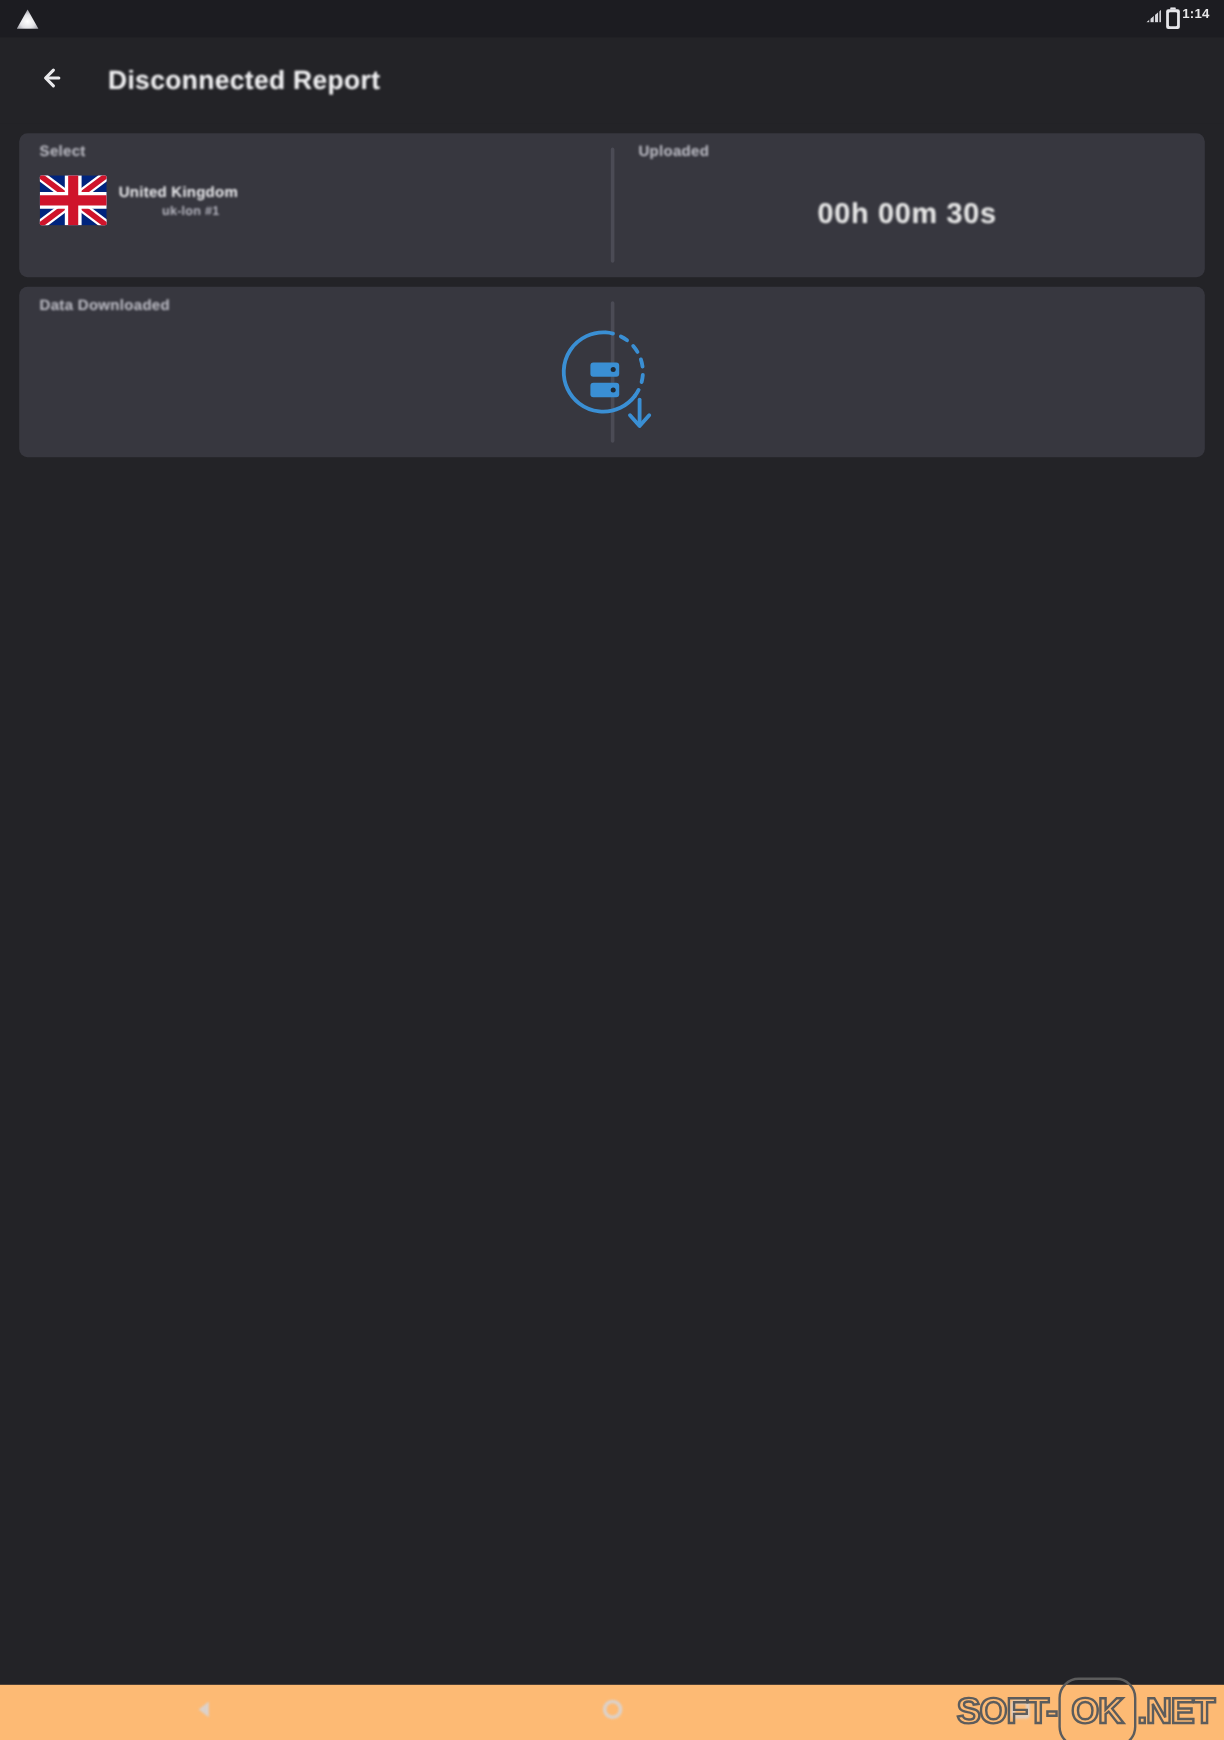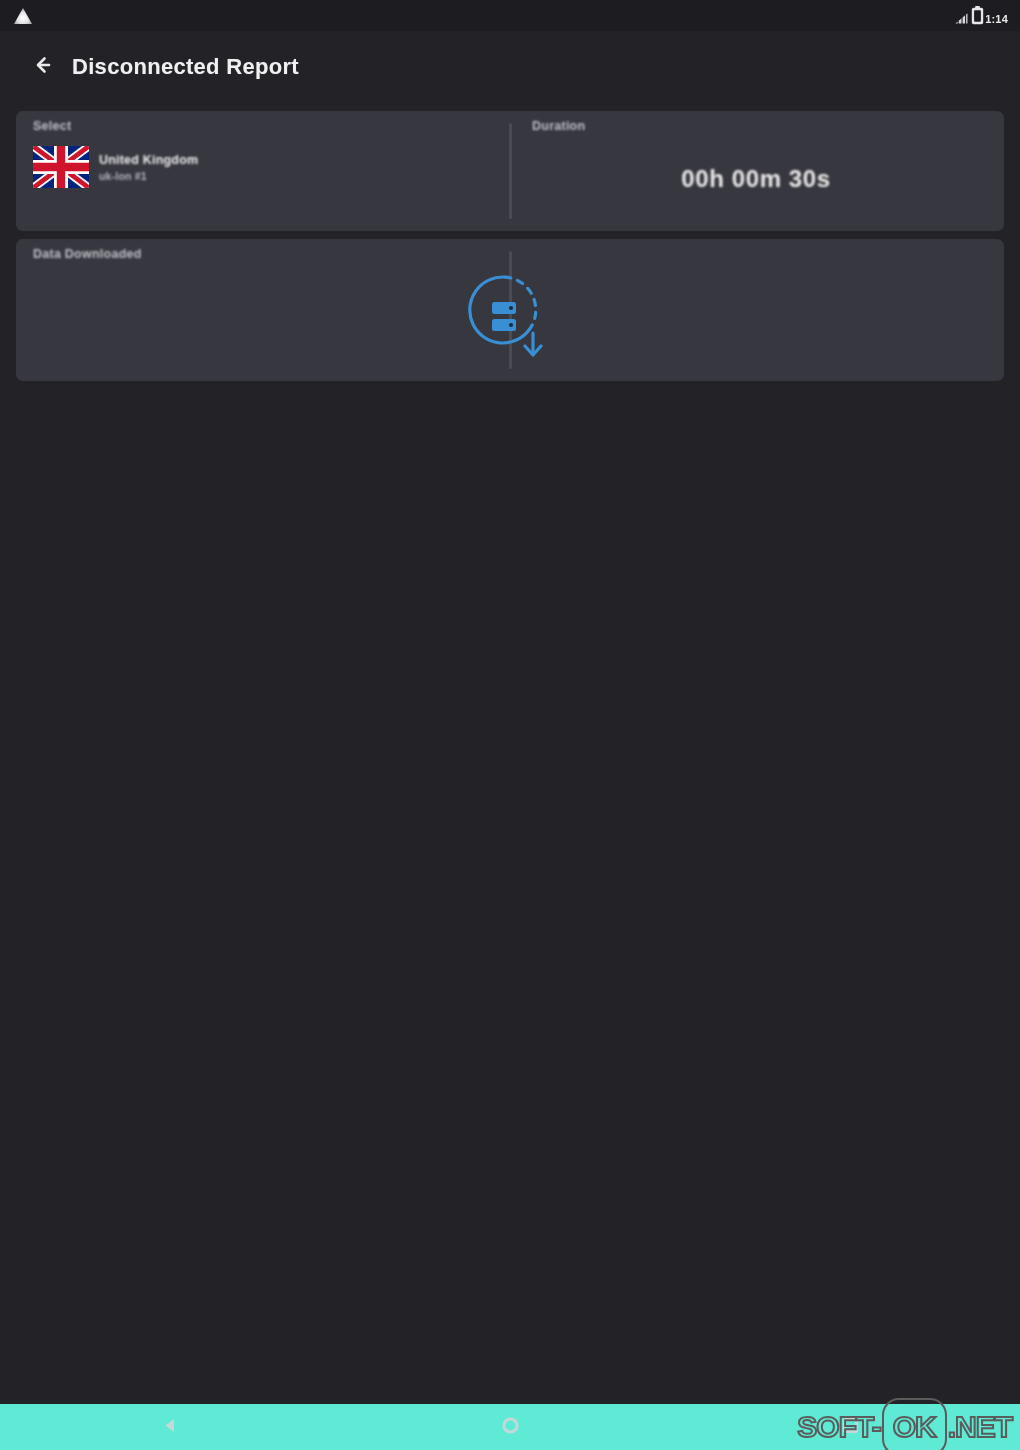--- a/index.html
+++ b/index.html
@@ -30,21 +30,21 @@
     background:#1c1c21;
     display:flex;
     align-items:center;
     padding:0 12px;
     position:relative;
   }
   .status-left { display:flex; align-items:center; gap:8px; }
   .status-right {
     margin-left:auto;
     display:flex;
-    align-items:flex-end;
+    align-items:flex-start;
     gap:1px;
   }
   .warn-tri { display:block; }
   .signal-bars { display:block; }
   .battery-ic { display:block; }
   .clock-text {
     color:#e8e8ea;
     font-size:11px;
     font-weight:bold;
     letter-spacing:.2px;
@@ -52,21 +52,21 @@
   }
 
   
   .app-bar {
     height:72px;
     flex:0 0 72px;
     background:#232327;
     display:flex;
     align-items:center;
     padding:0 30px 0 30px;
-    gap:8px;
+    gap:26px;
   }
   .back-btn {
     width:34px; height:34px;
     display:flex; align-items:center; justify-content:center;
     cursor:pointer;
     flex:0 0 34px;
   }
   .app-bar-title {
     color:#f0f0f2;
     font-size:22px;
@@ -151,20 +151,21 @@
     filter:blur(0.85px);
     white-space:nowrap;
   }
   .server-sub {
     color:#b4b4be;
     font-size:10.5px;
     font-weight:bold;
     letter-spacing:.2px;
     filter:blur(0.95px);
     white-space:nowrap;
+    margin-left:36px;
   }
 
   
   .duration-wrap {
     flex:1 1 auto;
     display:flex;
     align-items:center;
     justify-content:center;
     padding-right:24px;
     padding-bottom:6px;
@@ -187,21 +188,21 @@
     justify-content:center;
     padding-right:30px;
     padding-bottom:4px;
   }
   .data-icon { filter:blur(0.55px); }
 
   
   .nav-bar {
     height:46px;
     flex:0 0 46px;
-    background:#5eead4;
+    background:#fdba74;
     display:flex;
     align-items:flex-end;
     justify-content:center;
     position:relative;
   }
   .nav-slots {
     width:100%;
     height:100%;
     display:flex;
     align-items:center;
@@ -314,21 +315,21 @@
             </svg>
           </span>
           <div class="server-meta">
             <div class="server-name">United Kingdom</div>
             <div class="server-sub">uk-lon #1</div>
           </div>
         </div>
       </div>
 
       <div class="card-half right">
-        <div class="card-label">Duration</div>
+        <div class="card-label">Uploaded</div>
         <div class="duration-wrap">
           <div class="duration-value">00h 00m 30s</div>
         </div>
       </div>
     </div>
 
     <div class="card card-row-2">
       <div class="card-divider"></div>
 
       <div class="card-half">

